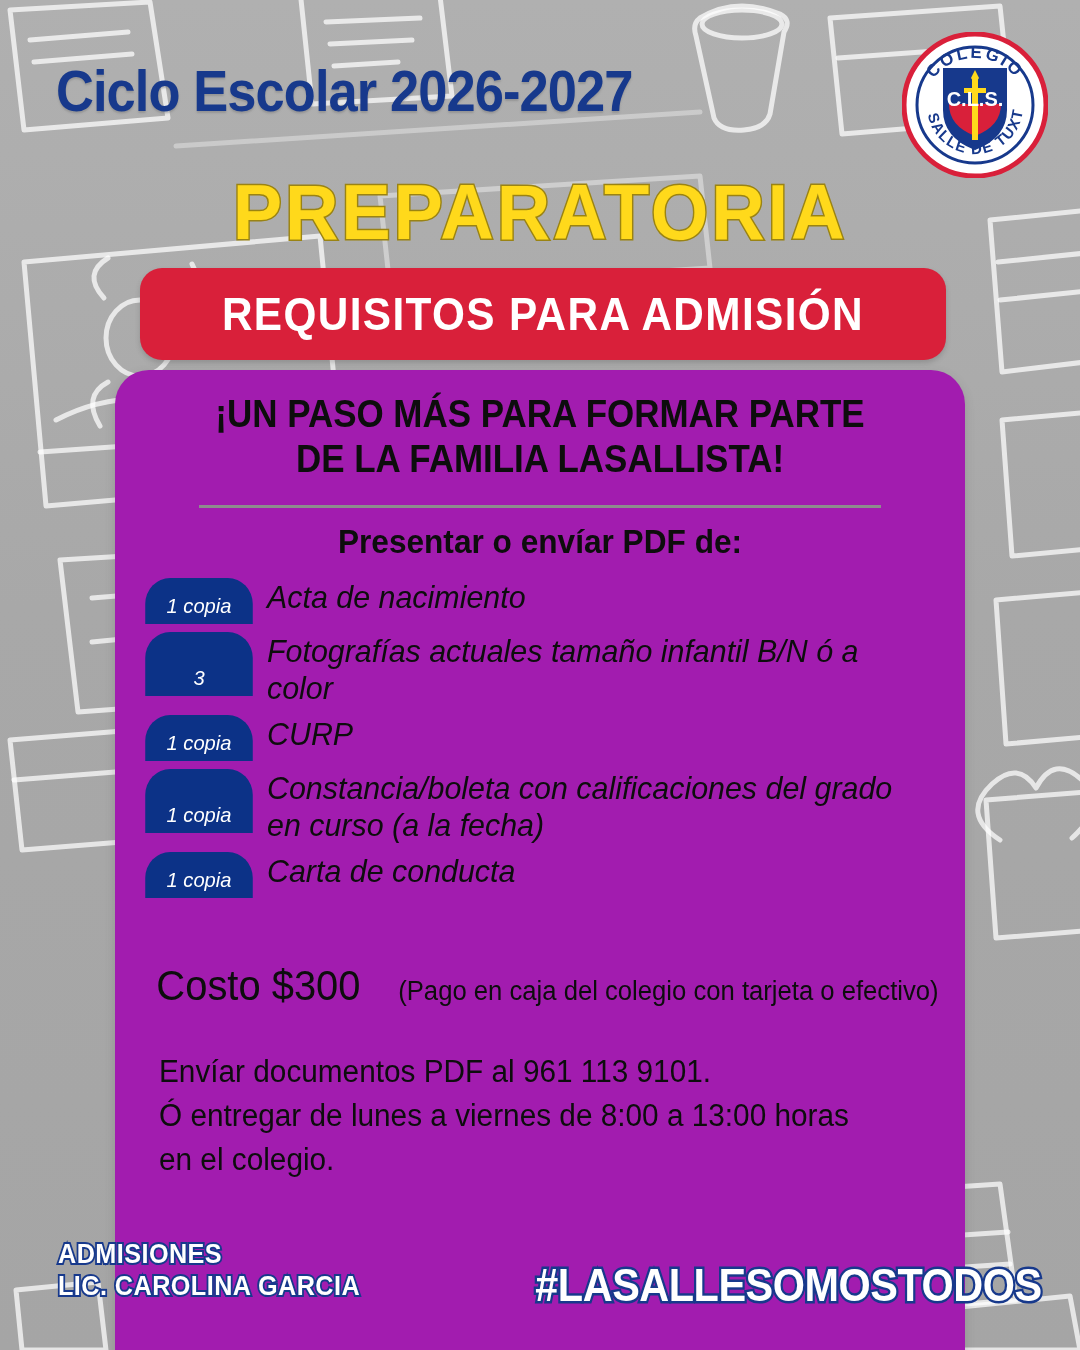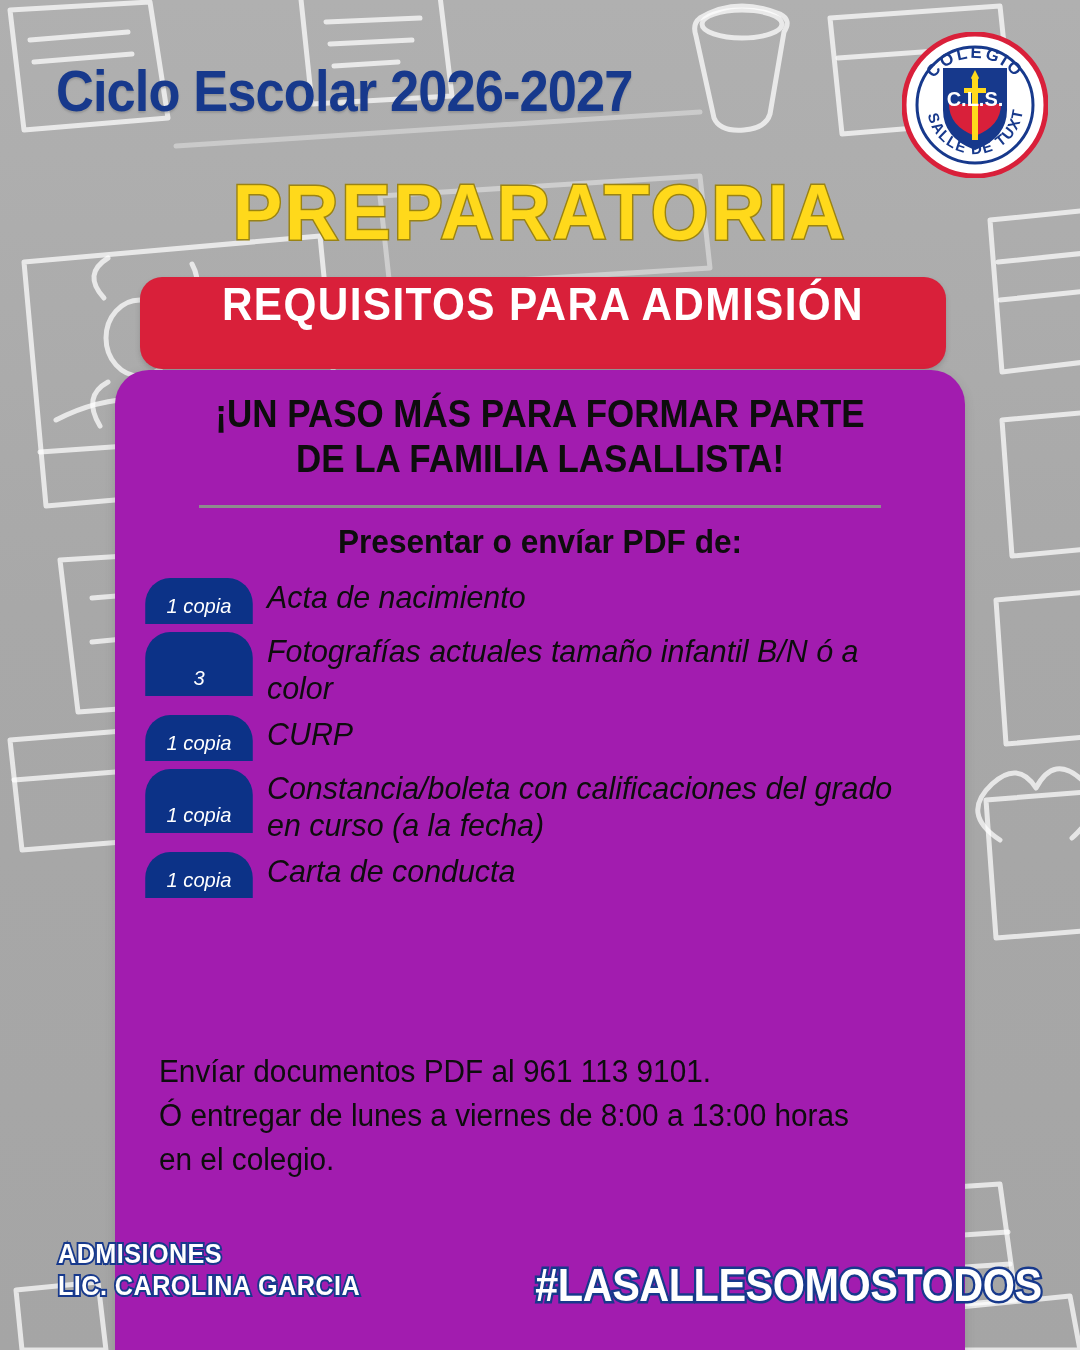--- a/index.html
+++ b/index.html
@@ -44,25 +44,25 @@
     letter-spacing:3px;
     color:#FFD91B;
     transform:scaleX(.95);
     -webkit-text-stroke:3px #9a8313;
     paint-order:stroke fill;
     white-space:nowrap;
   }
 
   
   #banner {
-    position:absolute; left:140px; top:277px;
+    position:absolute; left:140px; top:268px;
     width:806px; height:92px;
     background:#d9203a;
     border-radius:22px;
-    display:flex; justify-content:center;
+    display:flex; align-items:center; justify-content:center;
     box-shadow:0 3px 5px rgba(80,80,80,.28);
   }
   #banner-text {
     color:#fff; font-size:46px; font-weight:bold;
     letter-spacing:1.5px; transform:scaleX(.92);
     white-space:nowrap;
   }
 
   
   #card {
@@ -273,20 +273,24 @@
       <div class="req-row">
         <div class="req-badge tall">1 copia</div>
         <div class="req-text">Constancia/boleta con calificaciones del grado en curso (a la fecha)</div>
       </div>
       <div class="req-row">
         <div class="req-badge">1 copia</div>
         <div class="req-text">Carta de conducta</div>
       </div>
     </div>
 
+  <div id="cost-row">
+    <span id="cost-main">Costo $300</span>
+    <span id="cost-note">(Pago en caja del colegio con tarjeta o efectivo)</span>
+  </div>
 
   <div id="contact">
     <div>Envíar documentos PDF al 961 113 9101.</div>
     <div>Ó entregar de lunes a viernes de 8:00 a 13:00 horas</div>
     <div>en el colegio.</div>
   </div>
 </div>
 
 <div id="footer-left">
   <div>ADMISIONES</div>

